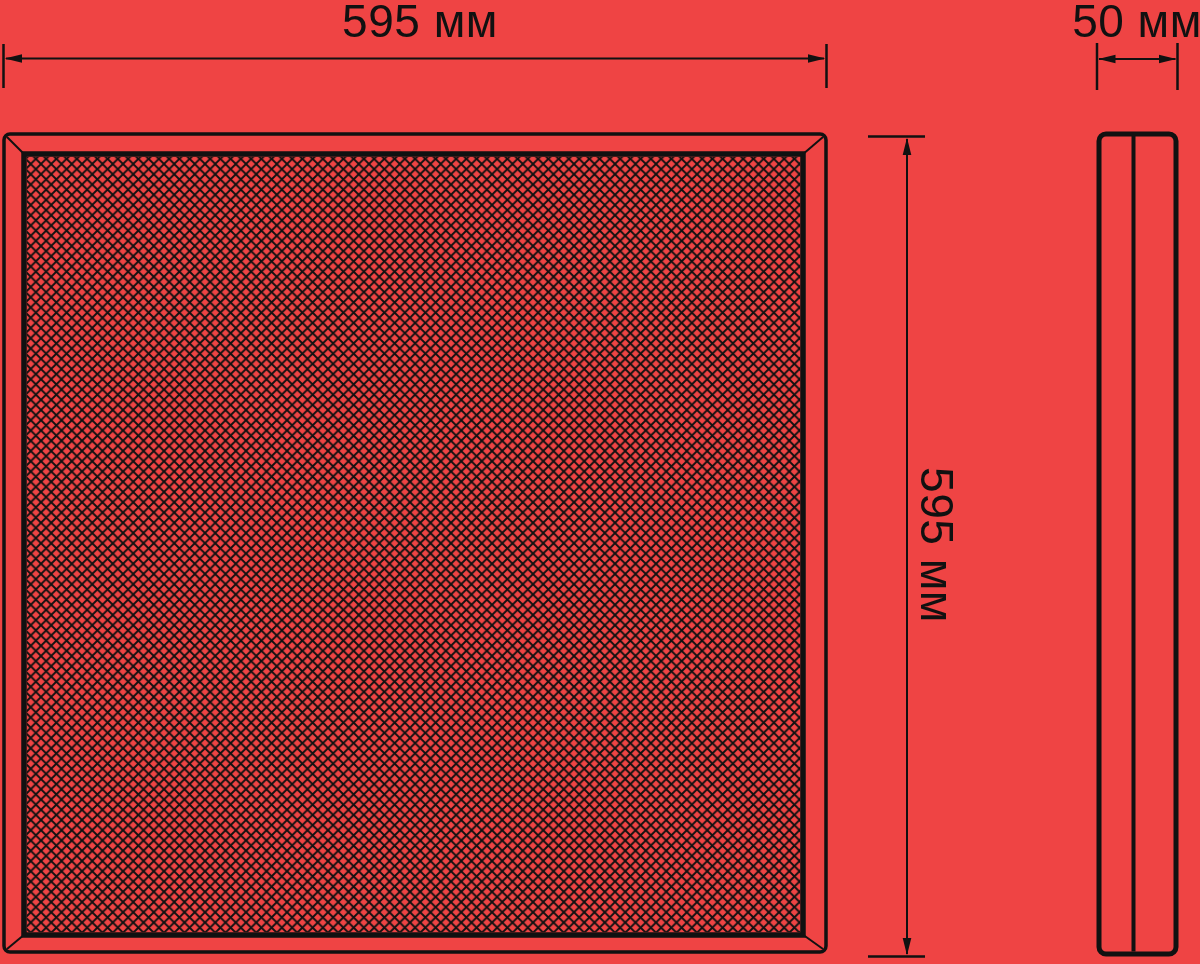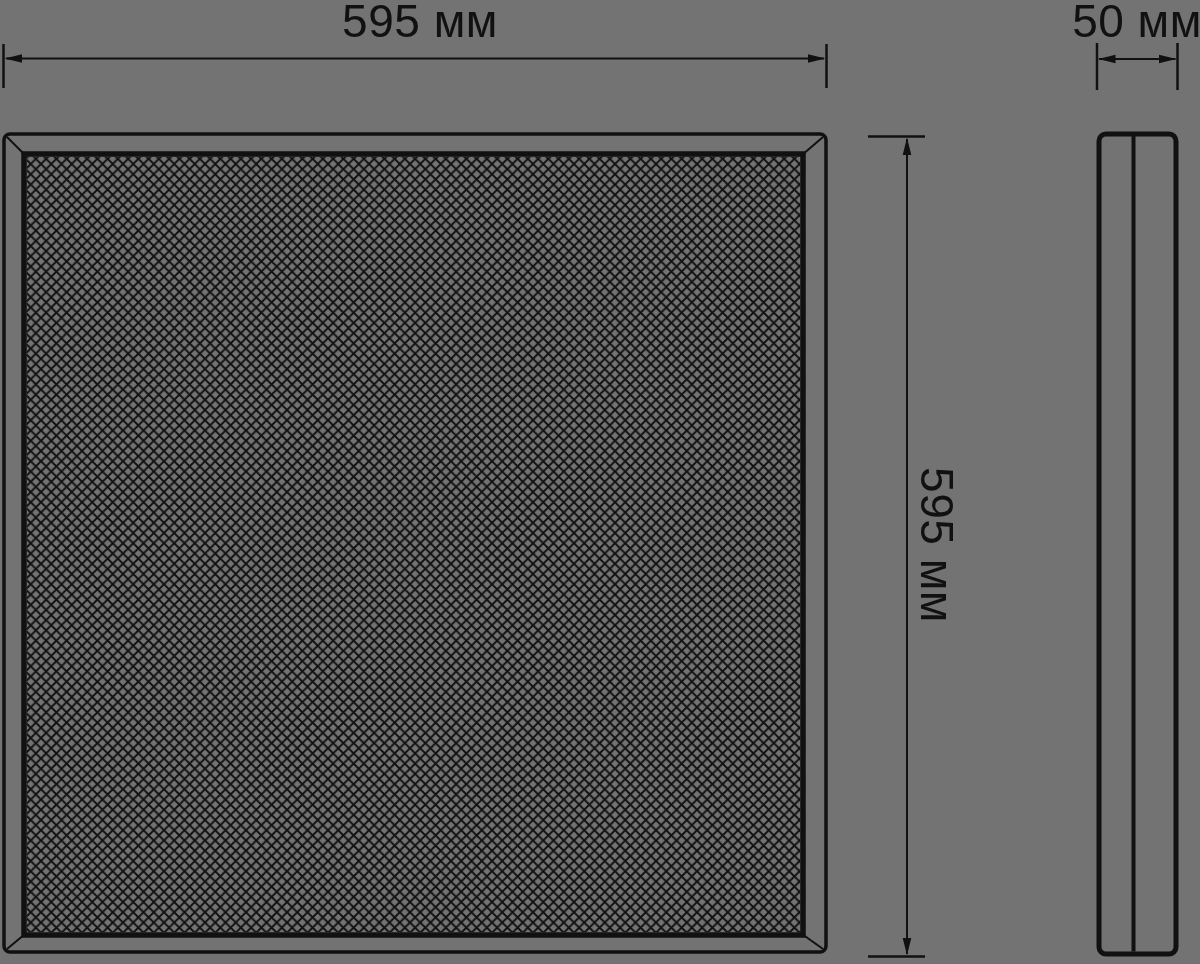--- a/index.html
+++ b/index.html
@@ -7,21 +7,21 @@
     padding: 0;
     background: #ffffff;
     width: 1200px;
     height: 964px;
     overflow: hidden;
   }
   .drawing-wrap {
     position: relative;
     width: 1200px;
     height: 964px;
-    background: #737373;
+    background: #ef4444;
   }
   svg {
     display: block;
   }
   text {
     font-family: "Liberation Sans", "DejaVu Sans", sans-serif;
     font-size: 46px;
     letter-spacing: 0.5px;
   }
 </style>

